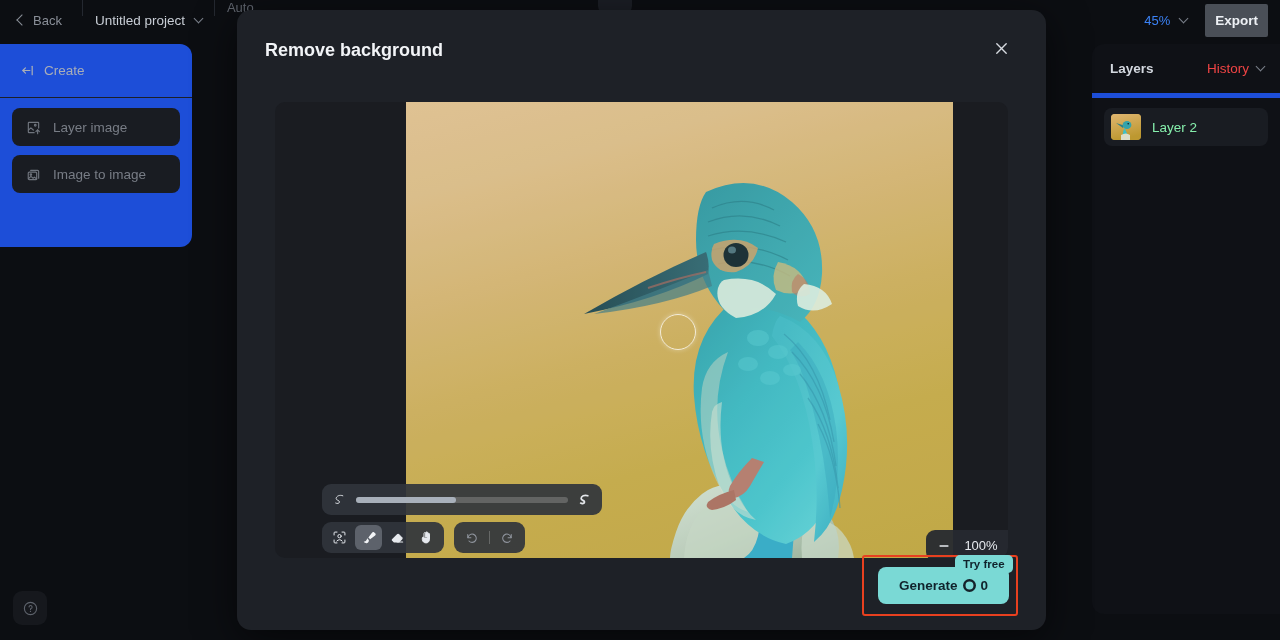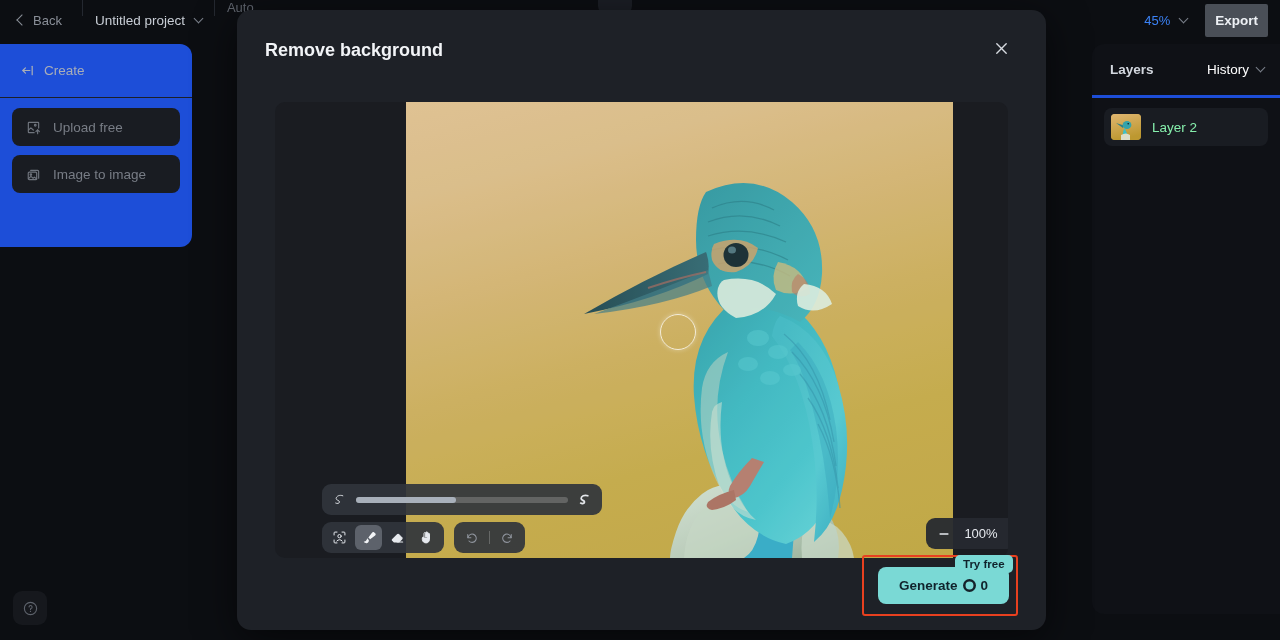--- a/index.html
+++ b/index.html
@@ -68,24 +68,24 @@
     display: flex; align-items: center; justify-content: center;
   }
 
   
   .right-panel {
     position: absolute; left: 1092px; top: 44px; width: 188px; height: 570px;
     background: #0f1116; border-radius: 12px 0 0 12px;
   }
   .rp-head {
     height: 54px; display: flex; align-items: center; padding: 0 16px 0 18px;
-    border-bottom: 3px solid #1d4ed8;
+    border-bottom: 5px solid #1d4ed8;
   }
   .rp-title { color: #d3d8df; font-size: 13.5px; font-weight: bold; }
-  .rp-history { margin-left: auto; display: flex; align-items: center; color: #ffffff; font-size: 13.5px; }
+  .rp-history { margin-left: auto; display: flex; align-items: center; color: #ef4444; font-size: 13.5px; }
   .rp-body { padding: 10px 12px; }
   .layer-row {
     height: 38px; background: #191c22; border-radius: 8px;
     display: flex; align-items: center; gap: 11px; padding-left: 7px;
   }
   .layer-thumb {
     width: 30px; height: 26px; border-radius: 4px; overflow: hidden; flex: none;
     background: linear-gradient(160deg,#c9a24c 0%, #b8932f 55%, #8d7a3a 100%);
     position: relative;
   }
@@ -146,21 +146,21 @@
     display: flex; align-items: center; padding: 0 4px; gap: 2px;
   }
   .tool-btn {
     width: 27px; height: 25px; border-radius: 6px;
     display: flex; align-items: center; justify-content: center;
   }
   .tool-btn.active { background: #5d626b; }
   .tool-sep { width: 1px; height: 13px; background: rgba(255,255,255,.22); margin: 0 2px; }
 
   .zoom-ctl {
-    position: absolute; left: 651px; top: 416px; height: 31px; z-index: 12;
+    position: absolute; left: 651px; top: 428px; height: 31px; z-index: 12;
     background: rgba(38,41,48,.95); border-radius: 9px;
     display: flex; align-items: center; padding: 0 4px; gap: 2px;
   }
   .zb { width: 28px; height: 25px; border-radius: 6px; display: flex; align-items: center; justify-content: center; }
   .zoom-val { color: #e6e9ee; font-size: 13px; padding: 0 4px; min-width: 42px; text-align: center; }
 
   
   .annot {
     position: absolute; left: 625px; top: 545px; width: 156px; height: 61px;
     border: 2px solid #e8401f; border-radius: 3px; z-index: 25;
@@ -228,21 +228,21 @@
       <div class="lp-item">
         <span class="icon">
           <svg width="15" height="15" viewBox="0 0 16 16" fill="none" stroke="#6f747d" stroke-width="1.25" stroke-linecap="round" stroke-linejoin="round">
             <path d="M13.5 8.6V3.2a.7.7 0 0 0-.7-.7H3.2a.7.7 0 0 0-.7.7v9.6c0 .4.3.7.7.7h5.5"></path>
             <path d="M2.6 10.8l2.6-2.4 2.6 2.3"></path>
               <circle cx="9.9" cy="5.6" r=".85"></circle>
             <path d="M12.4 10.6v4"></path>
               <path d="M10.6 12.3l1.8-1.8 1.8 1.8"></path>
           </svg>
         </span>
-        <span class="lp-item-label">Upload free</span>
+        <span class="lp-item-label">Layer image</span>
       </div>
 
 
       <div class="lp-item">
         <span class="icon">
           <svg width="15" height="15" viewBox="0 0 16 16" fill="none" stroke="#6f747d" stroke-width="1.25" stroke-linecap="round" stroke-linejoin="round">
             <path d="M5 3.6h7.4c.6 0 1.1.5 1.1 1.1V12"></path>
             <rect x="2.4" y="5.4" width="9" height="8.1" rx="1.1"></rect>
             <circle cx="5.2" cy="8.1" r=".8"></circle>
               <path d="M2.7 12.3l2.6-2.3 2.3 2 1.4-1.2 2.4 2"></path>

